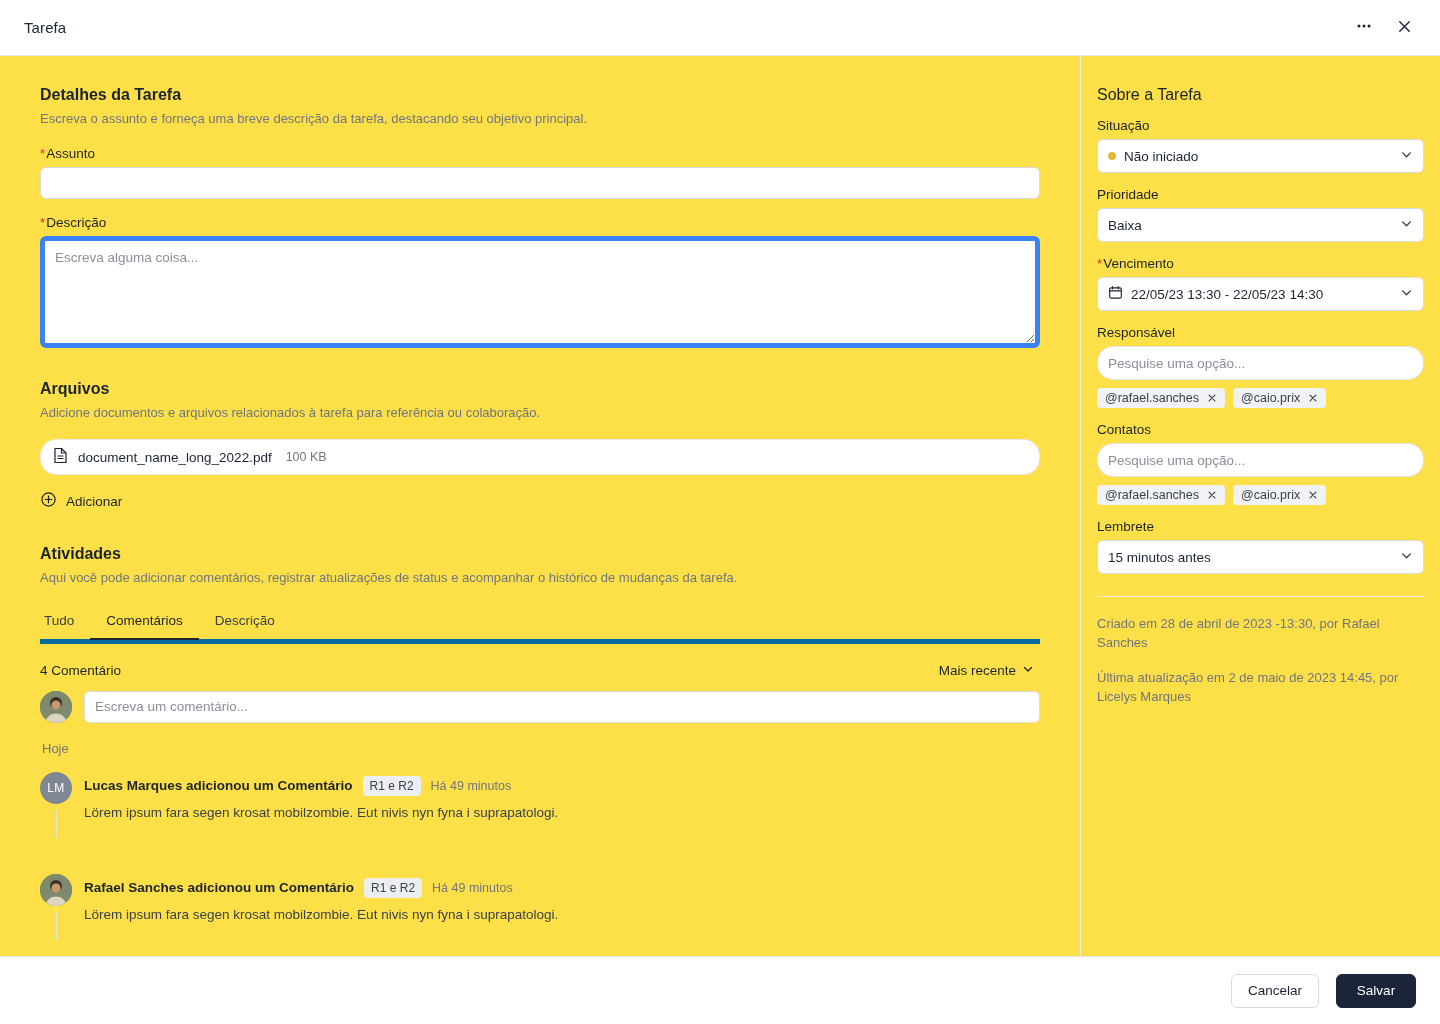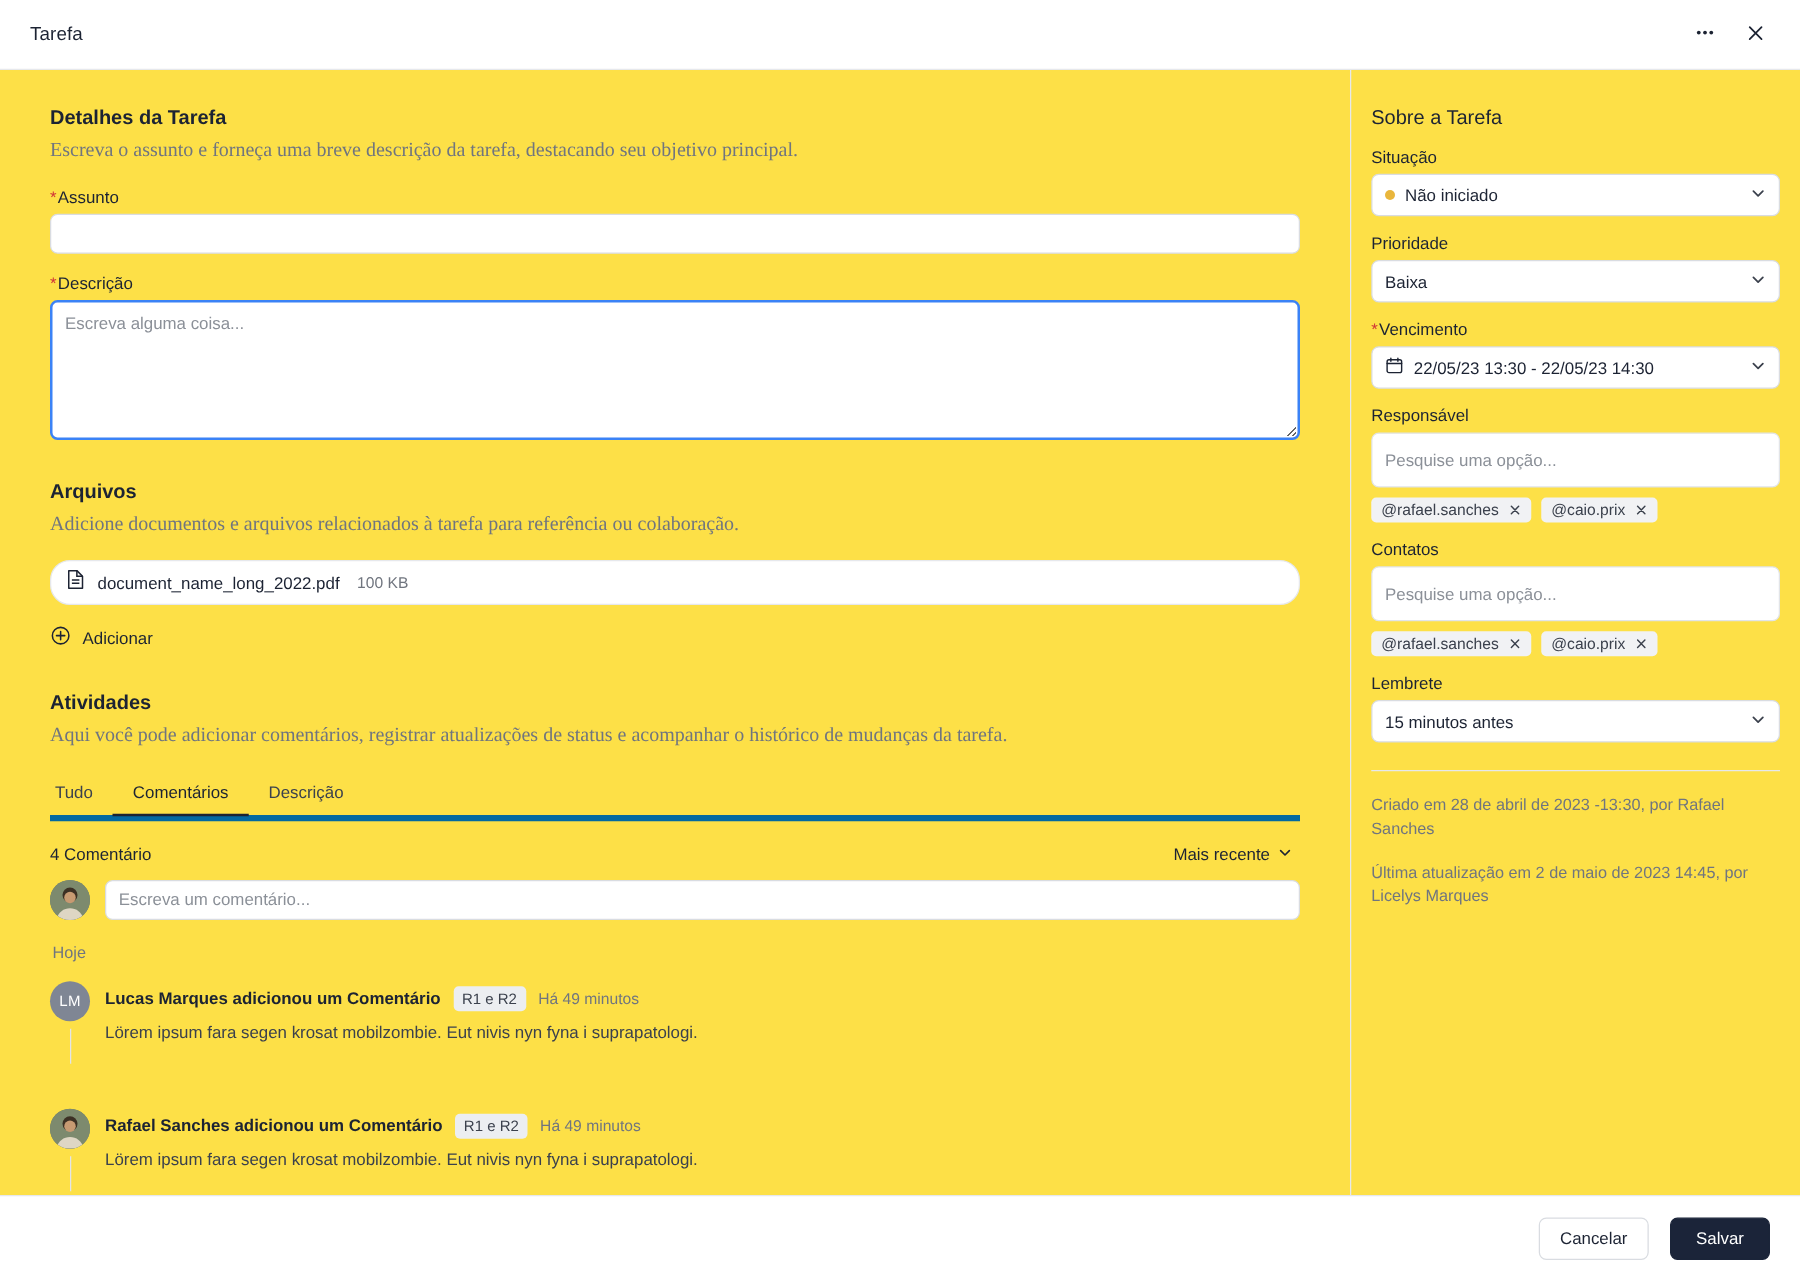--- a/index.html
+++ b/index.html
@@ -49,39 +49,39 @@
     flex: 1 1 auto;
     padding: 30px 16px 0 16px;
     overflow: hidden;
   }
 
   
   h2.section-title {
     font-size: 16px; font-weight: 700; margin: 0 0 6px 0; color: #1c2333;
   }
   .section-desc {
-    font-size: 16px; color: #70757f; margin: 0 0 18px 0; line-height: 1.35; font-family: Liberation Serif, serif;
+    font-size: 13px; color: #70757f; margin: 0 0 18px 0; line-height: 1.35;
   }
   .field-label {
     font-size: 13.5px; color: #1c2333; margin-bottom: 6px; display: block;
   }
   .req { color: #d13438; margin-right: 1px; }
 
   
   .text-input {
     width: 100%; height: 32px;
     border: 1px solid #d9dce1; border-radius: 6px;
     padding: 0 10px; font-size: 13.5px;
     font-family: "Liberation Sans", sans-serif;
     color: #1c2333; background: #fff; outline: none;
   }
   .text-input::placeholder { color: #8b9098; }
   .text-area {
     width: 100%; height: 112px;
-    border: 2px solid #3b82f6; border-radius: 6px;
+    border: 5px solid #3b82f6; border-radius: 6px;
     padding: 8px 10px; font-size: 13.5px; line-height: 1.4;
     font-family: "Liberation Sans", sans-serif;
     color: #1c2333; background: #fff; outline: none; resize: vertical;
   }
   .text-area::placeholder { color: #8b9098; }
 
   .field-block { margin-bottom: 16px; }
 
   
   .file-row {
@@ -154,22 +154,22 @@
   .select {
     width: 100%; height: 34px;
     border: 1px solid #d9dce1; border-radius: 6px;
     display: flex; align-items: center; gap: 8px;
     padding: 0 10px; font-size: 13.5px; background: #fff; cursor: pointer;
     color: #1c2333;
   }
   .select .chev { margin-left: auto; color: #3b414d; }
   .dot { width: 8px; height: 8px; border-radius: 50%; flex: 0 0 8px; }
   .side-input {
-    width: 100%; height: 44px;
-    border: 1px solid #e1e4e8; border-radius: 6px;
+    width: 100%; height: 34px;
+    border: 1px solid #e1e4e8; border-radius: 16px;
     padding: 0 10px; font-size: 13.5px; background: #fff; outline: none;
     font-family: "Liberation Sans", sans-serif; color: #1c2333;
   }
   .side-input::placeholder { color: #8b9098; }
   .chips { display: flex; flex-wrap: wrap; gap: 8px; margin-top: 8px; }
   .chip {
     display: inline-flex; align-items: center; gap: 8px;
     background: #f1f2f4; border-radius: 4px;
     padding: 3px 8px; font-size: 12.5px; color: #3b414d;
   }

